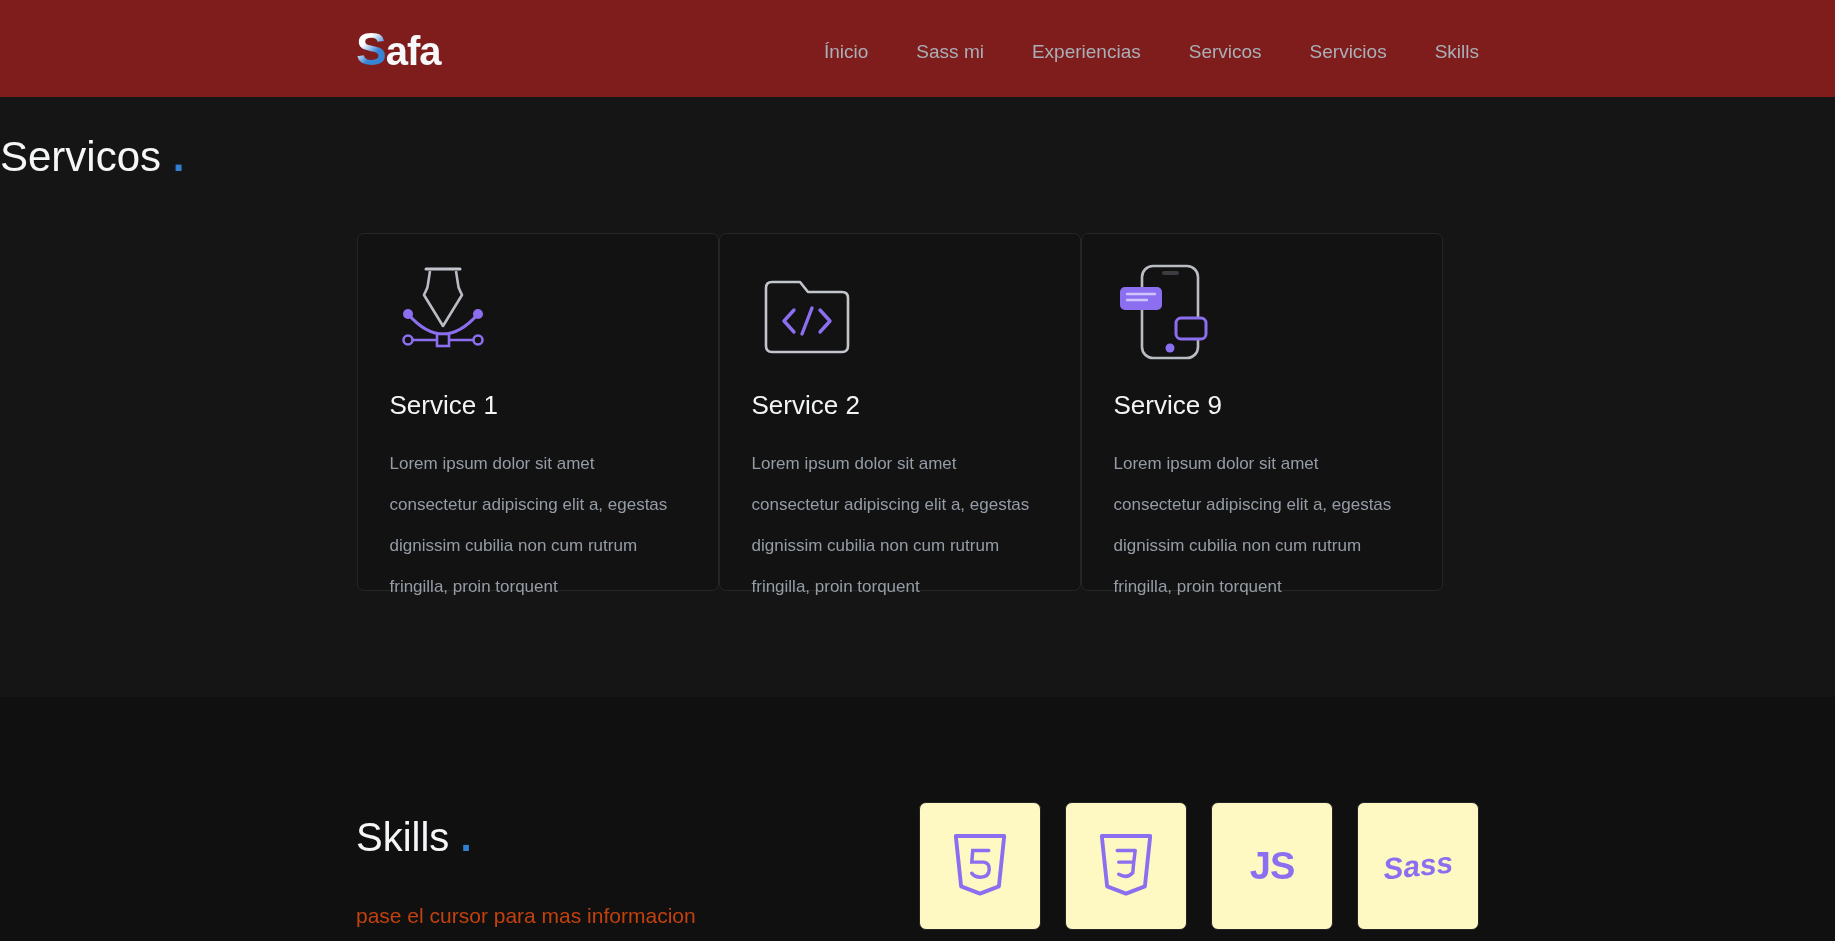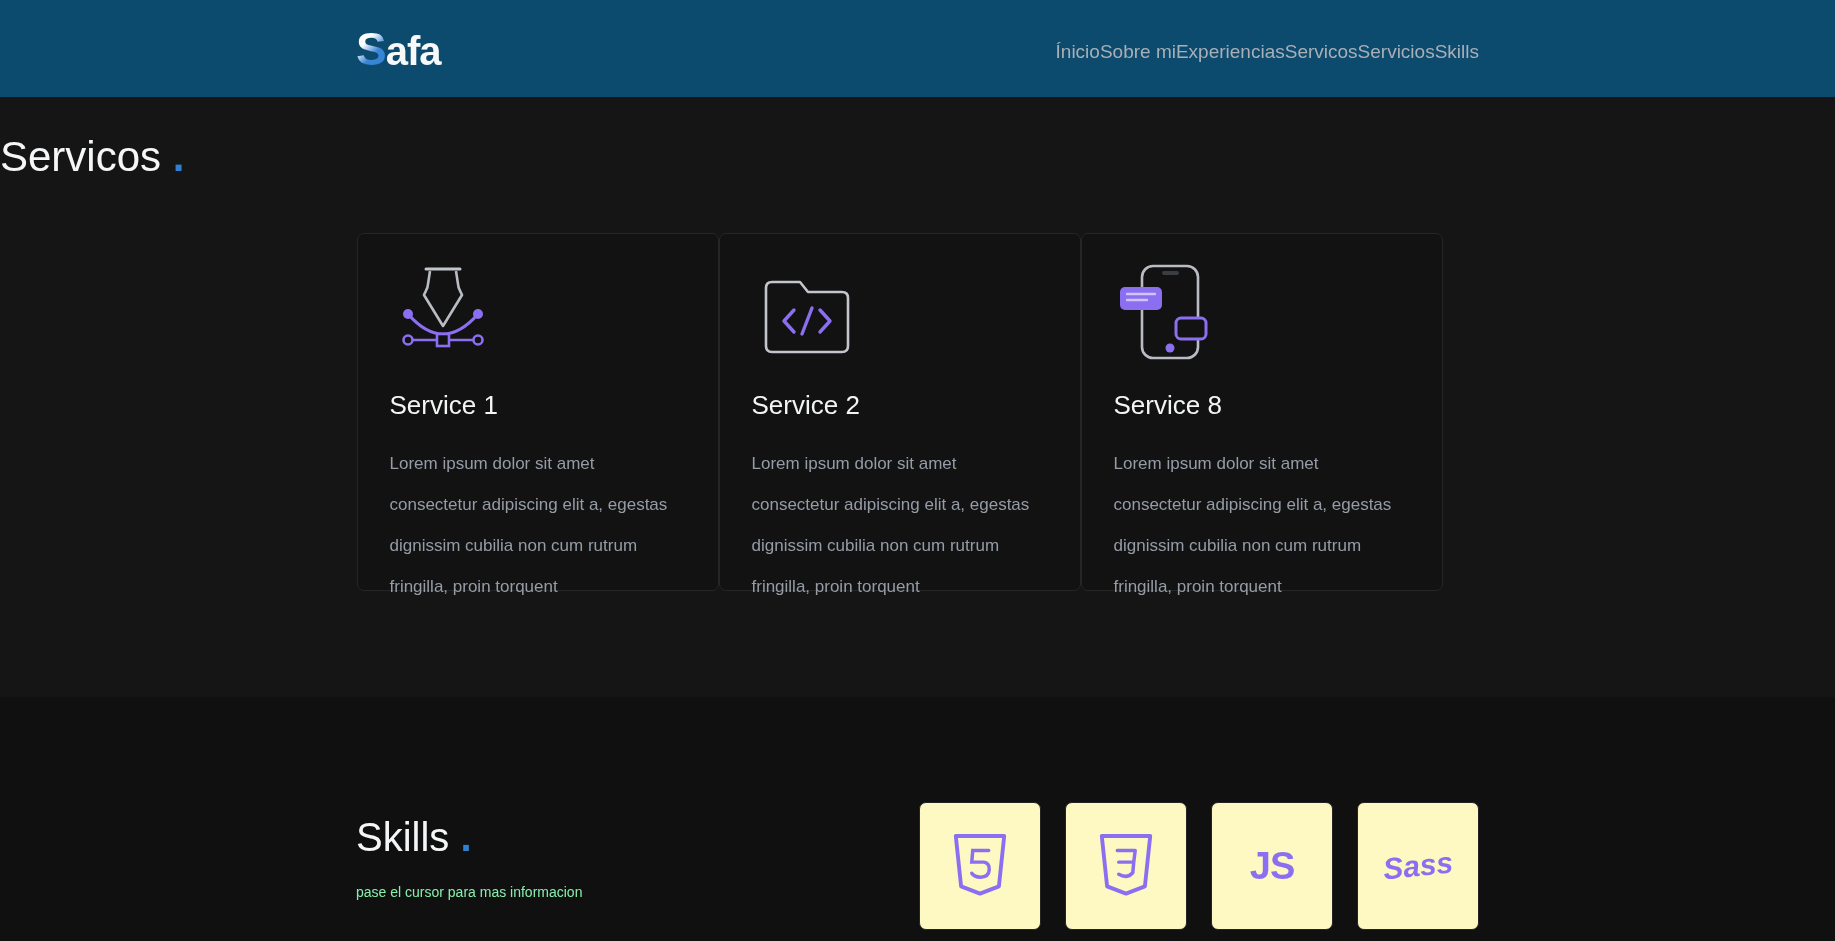--- a/index.html
+++ b/index.html
@@ -6,21 +6,21 @@
   html, body {
     width: 1835px; height: 941px;
     background: #151515;
     font-family: "Liberation Sans", sans-serif;
     overflow: hidden;
   }
 
   
   .header {
     height: 97px;
-    background: #0c4a6e;
+    background: #7f1d1d;
     display: flex;
     align-items: center;
     padding: 0 356px;
   }
   .logo {
     font-size: 40px;
     font-weight: 800;
     letter-spacing: -1px;
     color: #f7f8f9;
     cursor: pointer;
@@ -29,20 +29,21 @@
     font-size: 46px;
     font-weight: 800;
     background: linear-gradient(135deg, #ffffff 35%, #3a86d6 60%, #2f80d0 100%);
     -webkit-background-clip: text;
     background-clip: text;
     color: transparent;
   }
   .nav {
     margin-left: auto;
     display: flex;
+    gap: 48px;
     list-style: none;
     margin-top: 6px;
   }
   .nav li {
     color: #a9afb6;
     font-size: 19px;
     cursor: pointer;
   }
 
   
@@ -100,23 +101,23 @@
     display: flex;
     align-items: flex-start;
   }
   .skills-left { padding-top: 118px; }
   .skills-title {
     color: #f5f6f7;
     font-size: 40px;
     font-weight: 500;
   }
   .skills-hint {
-    margin-top: 24px;
-    color: #86efac;
-    font-size: 14px;
+    margin-top: 44px;
+    color: #c2410c;
+    font-size: 21px;
   }
   .skills-cards {
     margin-left: auto;
     padding-top: 105px;
     display: flex;
     gap: 24px;
   }
   .skill-card {
     width: 122px;
     height: 128px;
@@ -142,21 +143,21 @@
     transform: rotate(-6deg);
   }
 </style>
 </head>
 <body>
 
 <header class="header">
   <div class="logo"><span class="logo-s">S</span><span>afa</span></div>
   <ul class="nav">
     <li>Ínicio</li>
-    <li>Sobre mi</li>
+    <li>Sass mi</li>
     <li>Experiencias</li>
     <li>Servicos</li>
     <li>Servicios</li>
     <li>Skills</li>
   </ul>
 </header>
 
 <section class="services-section">
   <h2 class="section-title"><span>Servicos</span> <span class="title-dot">.</span></h2>
 
@@ -191,21 +192,21 @@
 
     <div class="service-card">
       <svg class="service-icon" viewBox="0 0 110 100">
         <rect x="28" y="4" width="56" height="92" rx="11" stroke="#b9bdc3" stroke-width="2.6" fill="none"></rect>
         <rect x="48" y="9" width="17" height="4" rx="2" fill="#3a3d42"></rect>
         <rect x="6" y="25" width="42" height="23" rx="5" fill="#8c6ff0"></rect>
         <path d="M13,32 H41 M13,38 H33" stroke="#cfc4fb" stroke-width="2.4" stroke-linecap="round"></path>
         <rect x="62" y="56" width="30" height="21" rx="5" fill="#121212" stroke="#8c6ff0" stroke-width="3"></rect>
         <circle cx="56" cy="86" r="4.5" fill="#8c6ff0"></circle>
       </svg>
-      <h3>Service 8</h3>
+      <h3>Service 9</h3>
       <p>Lorem ipsum dolor sit amet consectetur adipiscing elit a, egestas dignissim cubilia non cum rutrum fringilla, proin torquent</p>
     </div>
 
   </div>
 </section>
 
 <section class="skills-section">
   <div class="skills-left">
     <h2 class="skills-title"><span>Skills</span> <span class="title-dot">.</span></h2>
     <p class="skills-hint">pase el cursor para mas informacion</p>

